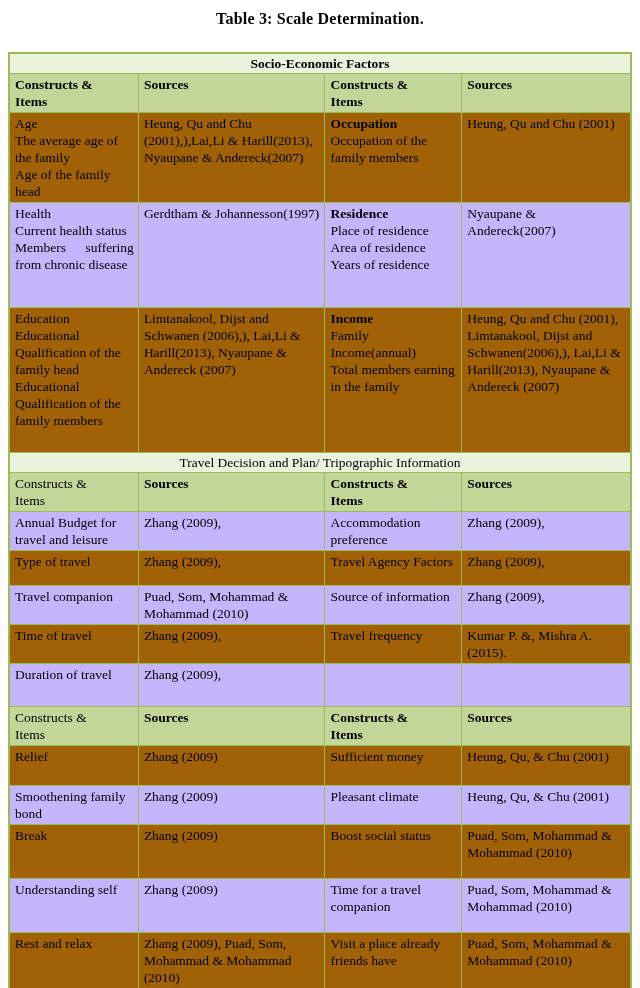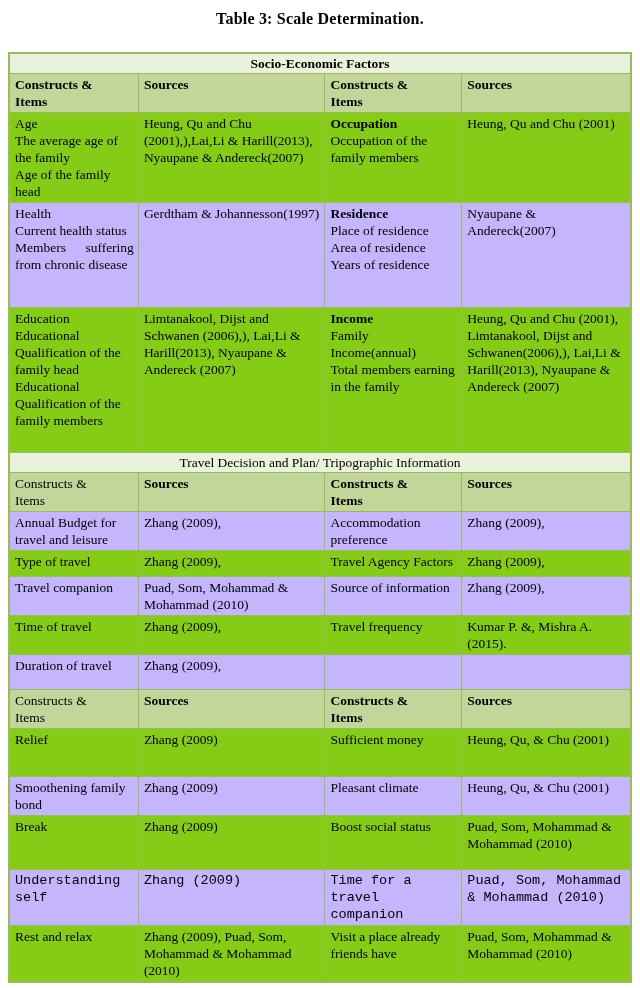--- a/index.html
+++ b/index.html
@@ -25,21 +25,21 @@
     padding:2px 4px 2px 5px;
     font-size:13.5px;line-height:1.26;
     text-align:left;overflow:hidden;
     word-wrap:break-word;
   }
   tr.section-band-row td{
     text-align:center;padding:1px 4px;
     background:#EAF1DD;
   }
   tr.header-row td{background:#C2D69A;}
-  tr.shade-light td{background:#84cc16;}
+  tr.shade-light td{background:#a16207;}
   tr.shade-dark td{background:#c4b5fd;}
   .bold{font-weight:bold;}
   .justify{text-align:justify;}
   .line{min-height:1px;}
 </style>
 </head>
 <body>
 
 <div class="page">
   <h1 class="doc-title">Table 3: Scale Determination.</h1>
@@ -150,21 +150,21 @@
           <td>
             <div class="line">Zhang (2009),</div>
           </td>
           <td>
             <div class="line">Accommodation preference</div>
           </td>
           <td>
             <div class="line">Zhang (2009),</div>
           </td>
         </tr>
-        <tr class="shade-light" style="height: 26px; padding-left: 48px;">
+        <tr class="shade-light" style="height: 35px; padding-left: 48px;">
           <td>
             <div class="line">Type of travel</div>
           </td>
           <td>
             <div class="line">Zhang (2009),</div>
           </td>
           <td>
             <div class="line">Travel Agency Factors</div>
           </td>
           <td>
@@ -192,21 +192,21 @@
           <td>
             <div class="line">Zhang (2009),</div>
           </td>
           <td>
             <div class="line">Travel frequency</div>
           </td>
           <td>
             <div class="line">Kumar P. &amp;, Mishra A. (2015).</div>
           </td>
         </tr>
-        <tr class="shade-dark" style="height: 35px;">
+        <tr class="shade-dark" style="height: 43px;">
           <td>
             <div class="line">Duration of travel</div>
           </td>
           <td>
             <div class="line">Zhang (2009),</div>
           </td>
           <td></td>
           <td></td>
         </tr>
         <tr class="header-row" style="height: 36px;">
@@ -218,21 +218,21 @@
             <div class="line">Sources</div>
           </td>
           <td class="bold">
             <div class="line">Constructs &amp;</div>
             <div class="line">Items</div>
           </td>
           <td class="bold">
             <div class="line">Sources</div>
           </td>
         </tr>
-        <tr class="shade-light" style="height: 48px;">
+        <tr class="shade-light" style="height: 40px;">
           <td>
             <div class="line">Relief</div>
           </td>
           <td>
             <div class="line">Zhang (2009)</div>
           </td>
           <td>
             <div class="line">Sufficient money</div>
           </td>
           <td>
@@ -260,21 +260,21 @@
           <td>
             <div class="line">Zhang (2009)</div>
           </td>
           <td>
             <div class="line">Boost social status</div>
           </td>
           <td>
             <div class="line">Puad, Som, Mohammad &amp; Mohammad (2010)</div>
           </td>
         </tr>
-        <tr class="shade-dark" style="height: 54px; font-family: Liberation Mono, monospace;">
+        <tr class="shade-dark" style="height: 54px;">
           <td>
             <div class="line">Understanding self</div>
           </td>
           <td>
             <div class="line">Zhang (2009)</div>
           </td>
           <td>
             <div class="line">Time for a travel companion</div>
           </td>
           <td>

